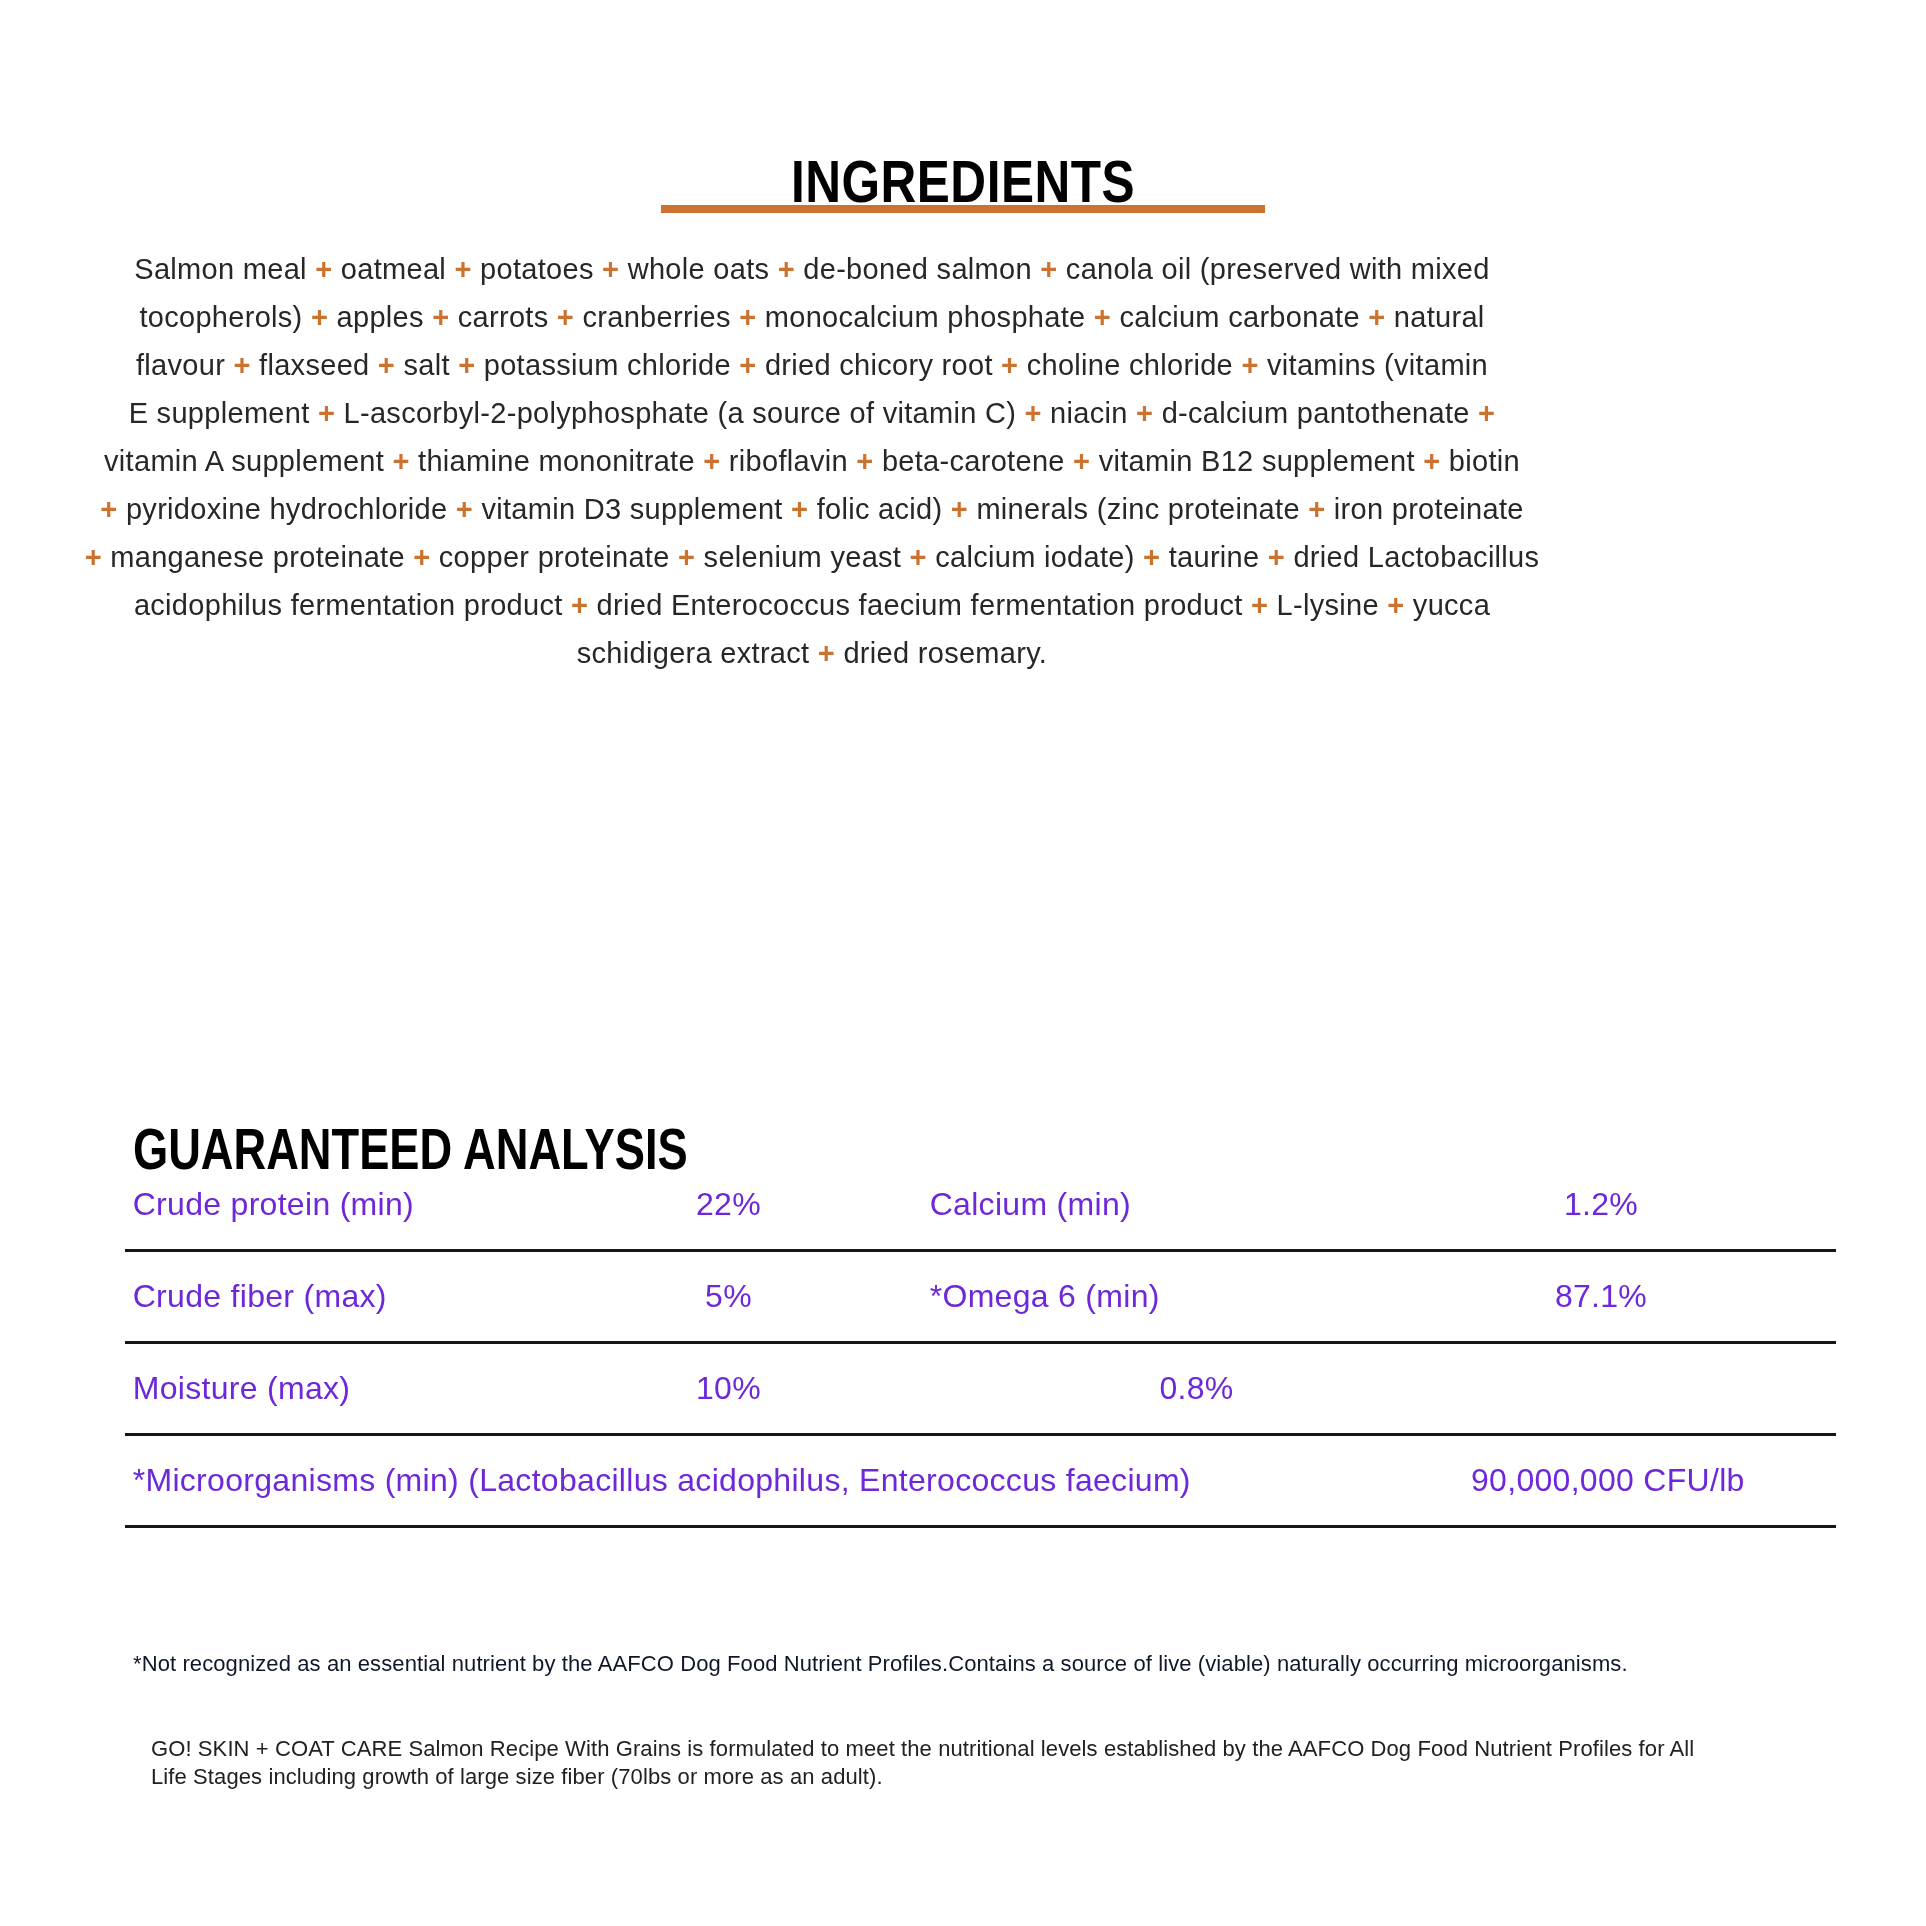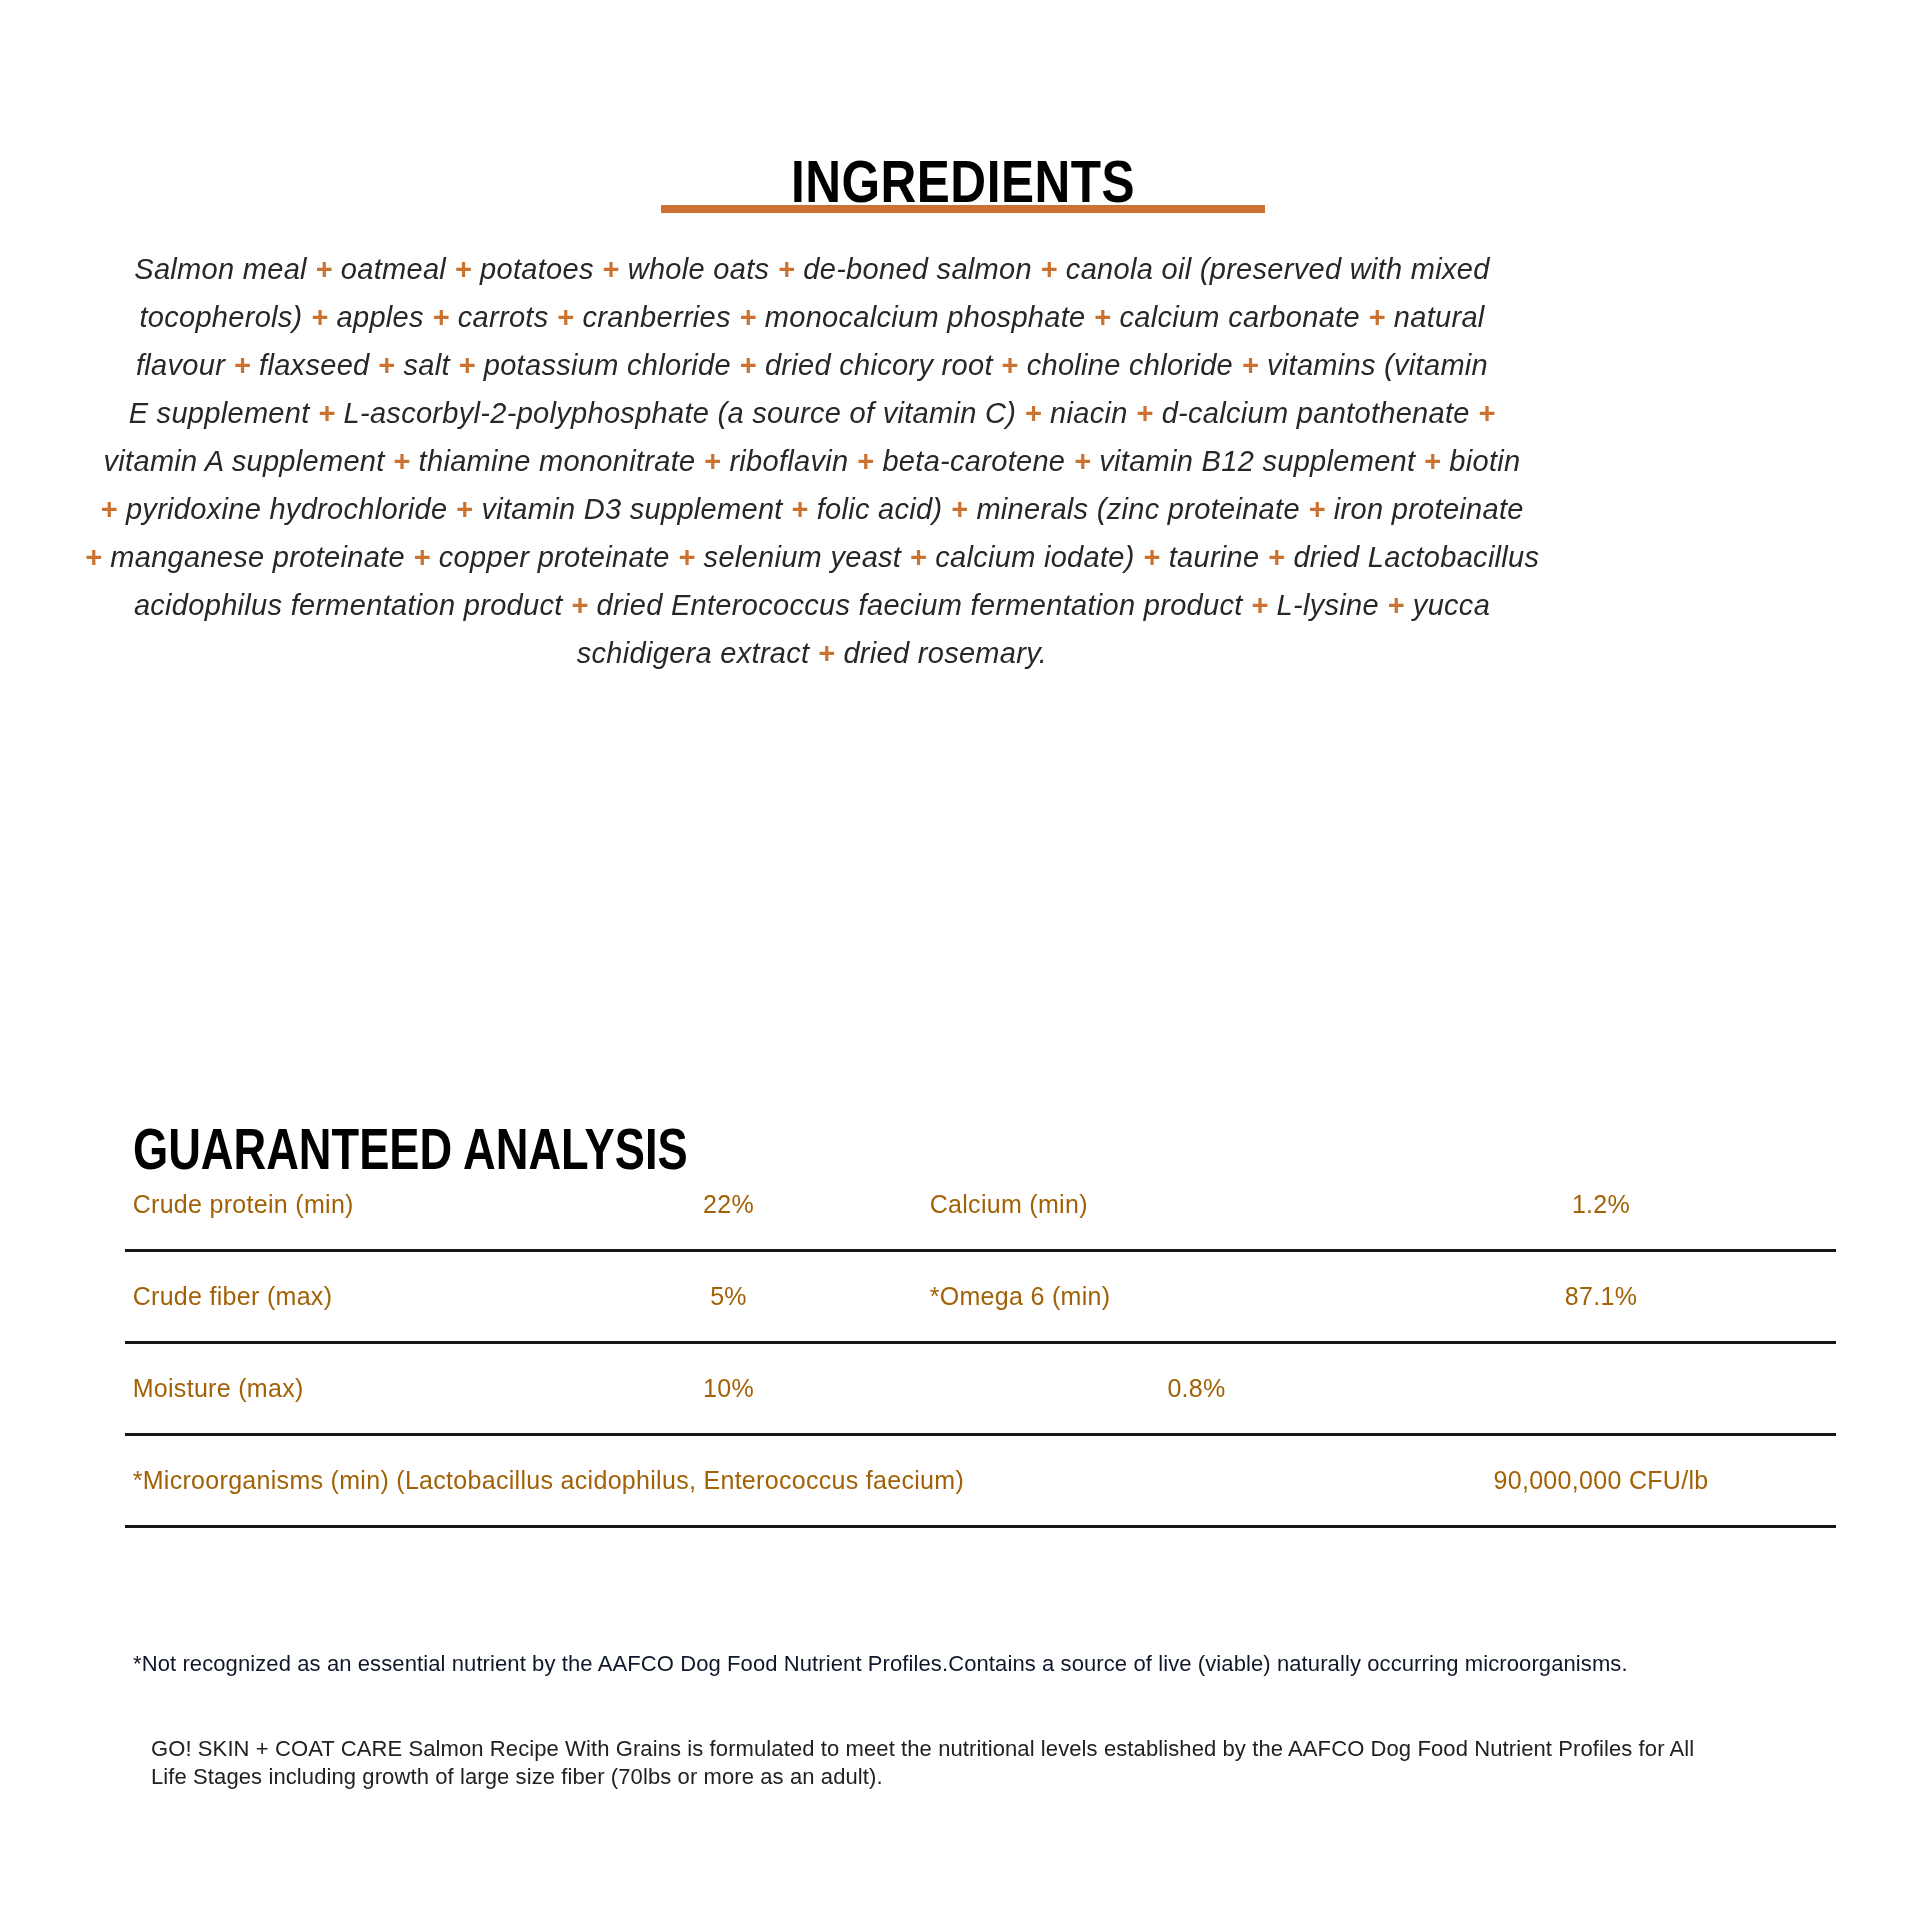--- a/index.html
+++ b/index.html
@@ -12,34 +12,34 @@
     position:absolute;top:113px;left:0;width:1926px;text-align:center;
     font-size:59px;font-weight:700;color:#000;letter-spacing:0.6px;
     transform:scaleX(0.84);line-height:1;white-space:nowrap;
   }
   .title-divider{
     position:absolute;top:205px;left:661px;width:604px;height:8.3px;
     background:var(--accent,#CC7230);
   }
   .ingredients-body{
     position:absolute;top:245px;left:0;width:1624px;text-align:center;
-    font-size:29px;line-height:48px;color:#272727;letter-spacing:0.3px;font-style:italic;
+    font-size:29px;line-height:48px;color:#272727;letter-spacing:0.3px;
   }
   .ing-line{white-space:nowrap;}
   .plus{color:var(--accent,#CC7230);font-weight:700;}
   .ga-title{
     position:absolute;top:1072px;left:133px;font-size:58px;font-weight:700;
     color:#000;transform:scaleX(0.78);transform-origin:left center;
     line-height:1;white-space:nowrap;
   }
   .ga-table{position:absolute;top:1160px;left:125px;width:1711px;}
   .ga-row{
     display:grid;grid-template-columns:517px 173px 107px 549px 260px 105px;
     align-items:center;height:89px;border-bottom:3.9px solid #161616;
-    font-size:25px;letter-spacing:0.3px;color:#a16207;
+    font-size:32px;letter-spacing:0.3px;color:#6d28d9;
   }
   .ga-row.wide{grid-template-columns:1346px 260px 105px;}
   .ga-label{padding-left:7.7px;white-space:nowrap;}
   .ga-value{text-align:center;white-space:nowrap;}
   .ga-footnote{
     position:absolute;top:1651px;left:133px;font-size:22px;color:#0f172a;
     white-space:nowrap;letter-spacing:0.1px;
   }
   .ga-statement{
     position:absolute;top:1735px;left:133px;font-size:22px;line-height:28px;

